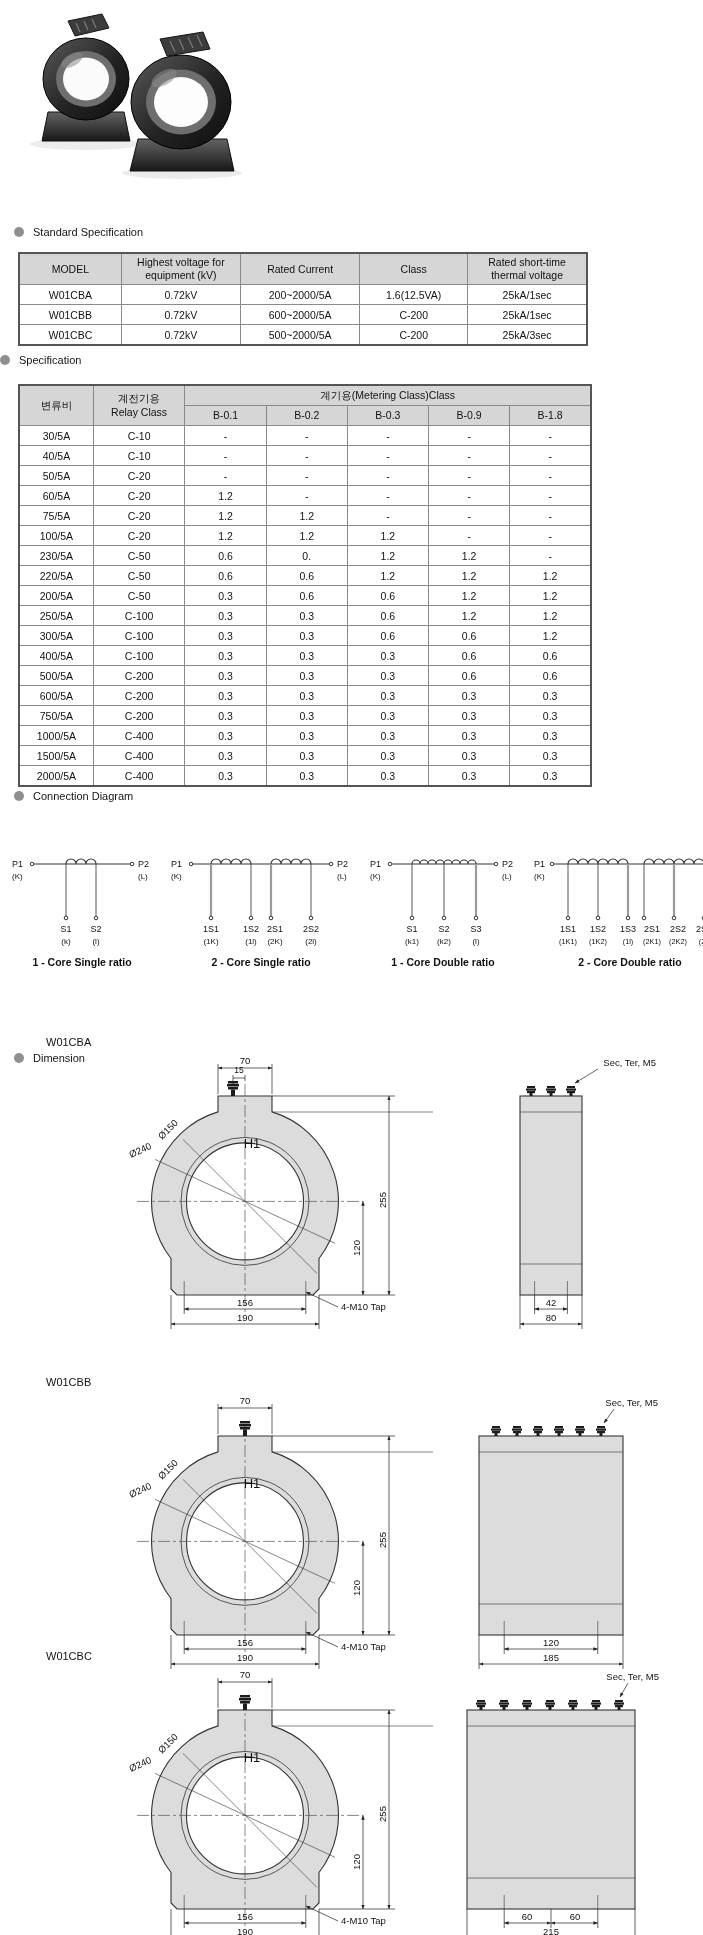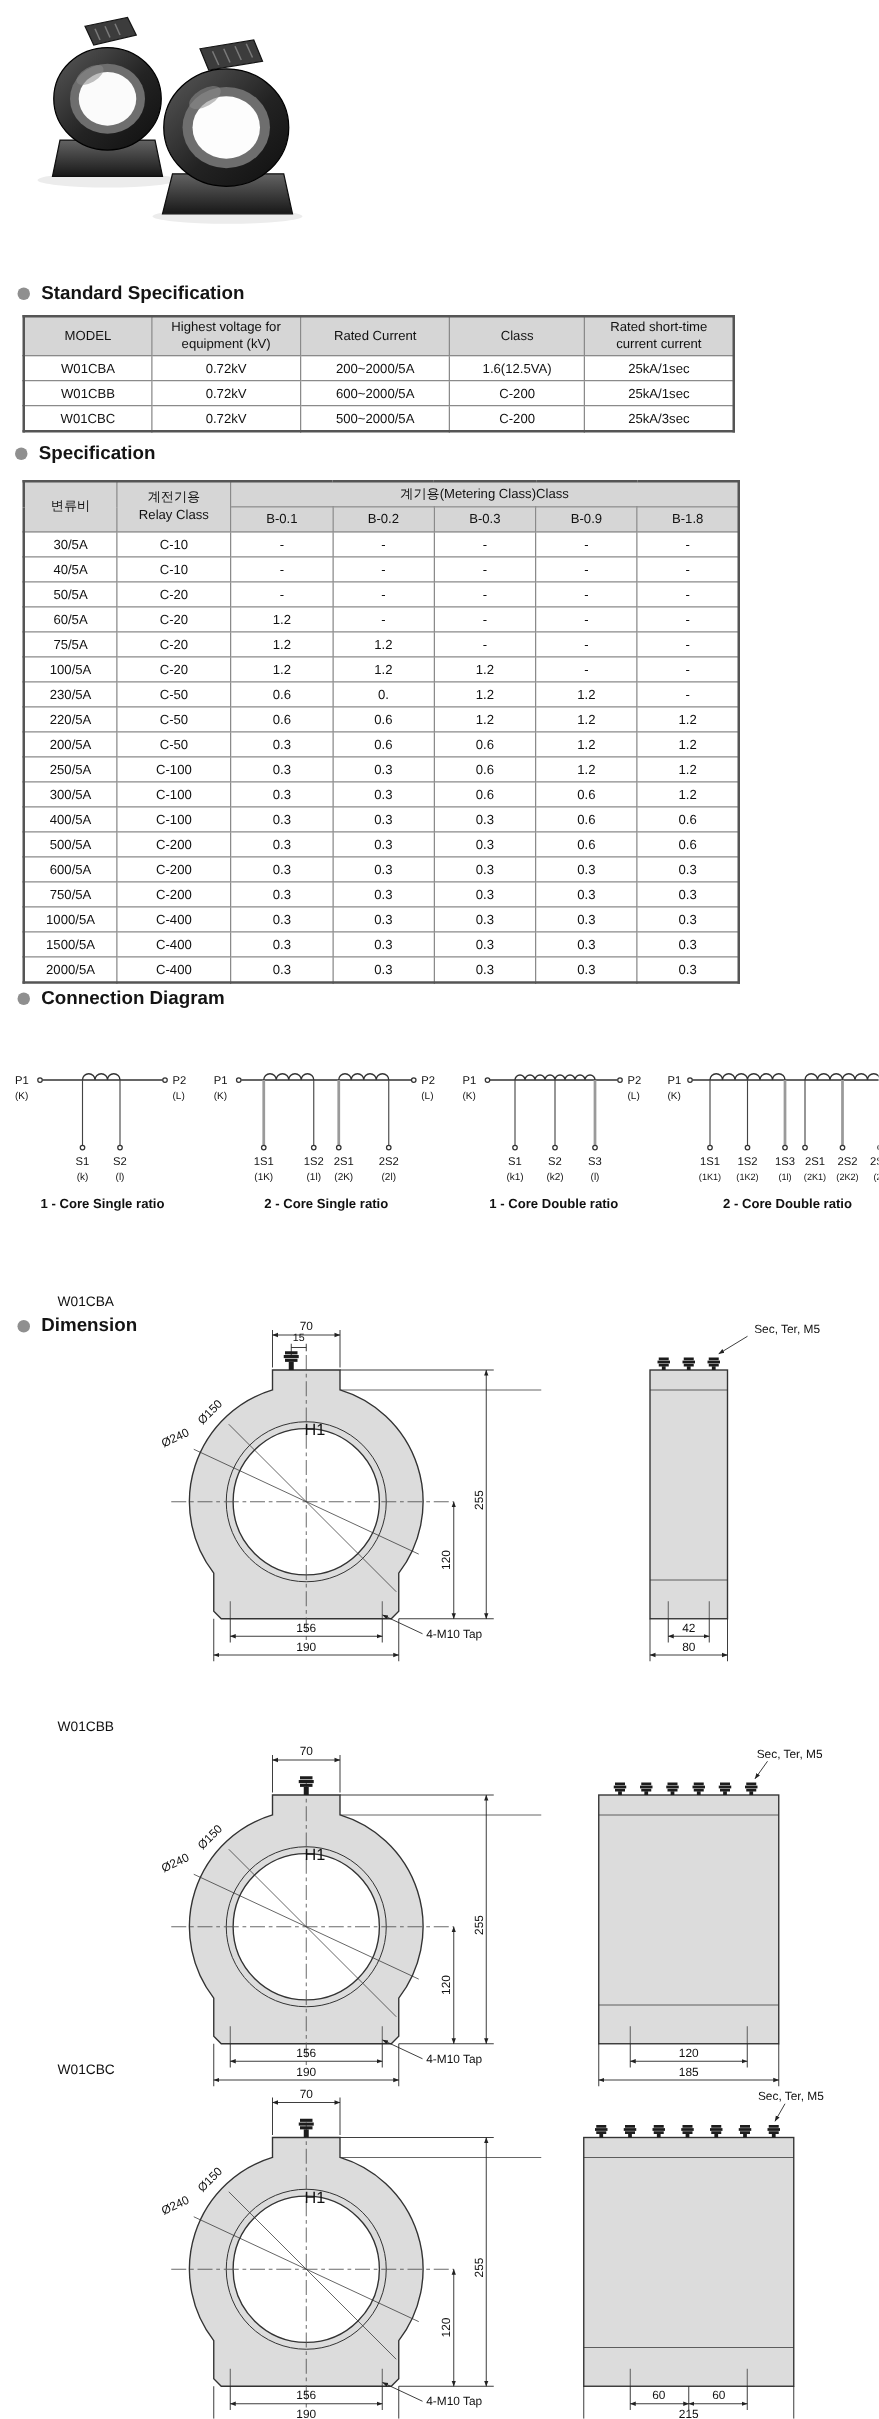--- a/index.html
+++ b/index.html
@@ -1,19 +1,19 @@
 <!DOCTYPE html>
 <html><head>
 <meta charset="utf-8">
 <style>
   html,body{margin:0;padding:0;background:#fff}
   #page{position:relative;width:703px;height:1935px;background:#fff;overflow:hidden;
         font-family:"Liberation Sans",sans-serif;color:#111}
   .heading{position:absolute;display:flex;align-items:center;gap:9px;
-           font-size:15px;font-weight:bold;color:#141414}
+           font-size:11px;font-weight:normal;color:#141414}
   .bullet{width:10px;height:10px;border-radius:50%;background:#8f8f8f;flex:0 0 auto}
   .dtable{position:absolute;border-collapse:collapse;table-layout:fixed;
           font-size:10.5px;text-align:center;color:#111;background:#fff;border:2px solid #555}
   .dtable th,.dtable td{border:1px solid #8a8a8a;padding:2px 3px;font-weight:normal;height:15px}
   .dtable th{background:#d6d6d6;line-height:1.25}
   .conn-row{position:absolute;display:flex;gap:14px;align-items:flex-start}
   .model-label{position:absolute;font-size:11px;color:#111}
   svg text{font-family:"Liberation Sans",sans-serif;fill:#111}
   .body{fill:#dcdcdc;stroke:#333;stroke-width:1.1}
   .hole{fill:#fff;stroke:#333;stroke-width:1.1}
@@ -98,21 +98,21 @@
         <col style="width:21%">
         <col style="width:19%">
         <col style="width:21%">
       </colgroup>
     <thead>
       <tr>
         <th>MODEL</th>
         <th>Highest voltage for equipment (kV)</th>
         <th>Rated Current</th>
         <th>Class</th>
-        <th>Rated short-time current current</th>
+        <th>Rated short-time thermal voltage</th>
       </tr>
     </thead>
     <tbody id="std-body">
         <tr>
           <td>W01CBA</td>
           <td>0.72kV</td>
           <td>200~2000/5A</td>
           <td>1.6(12.5VA)</td>
           <td>25kA/1sec</td>
         </tr>
@@ -126,21 +126,21 @@
         <tr>
           <td>W01CBC</td>
           <td>0.72kV</td>
           <td>500~2000/5A</td>
           <td>C-200</td>
           <td>25kA/3sec</td>
         </tr>
       </tbody>
   </table>
 
-  <div class="heading" style="left:12px;top:354px">
+  <div class="heading" style="left:0;top:354px">
     <span class="bullet"></span>
     <span>Specification</span>
   </div>
 
   <table class="dtable" style="left:18px;top:384px;width:574px">
     <colgroup>
         <col style="width:13%">
         <col style="width:16%">
         <col style="width:14.2%">
         <col style="width:14.2%">

